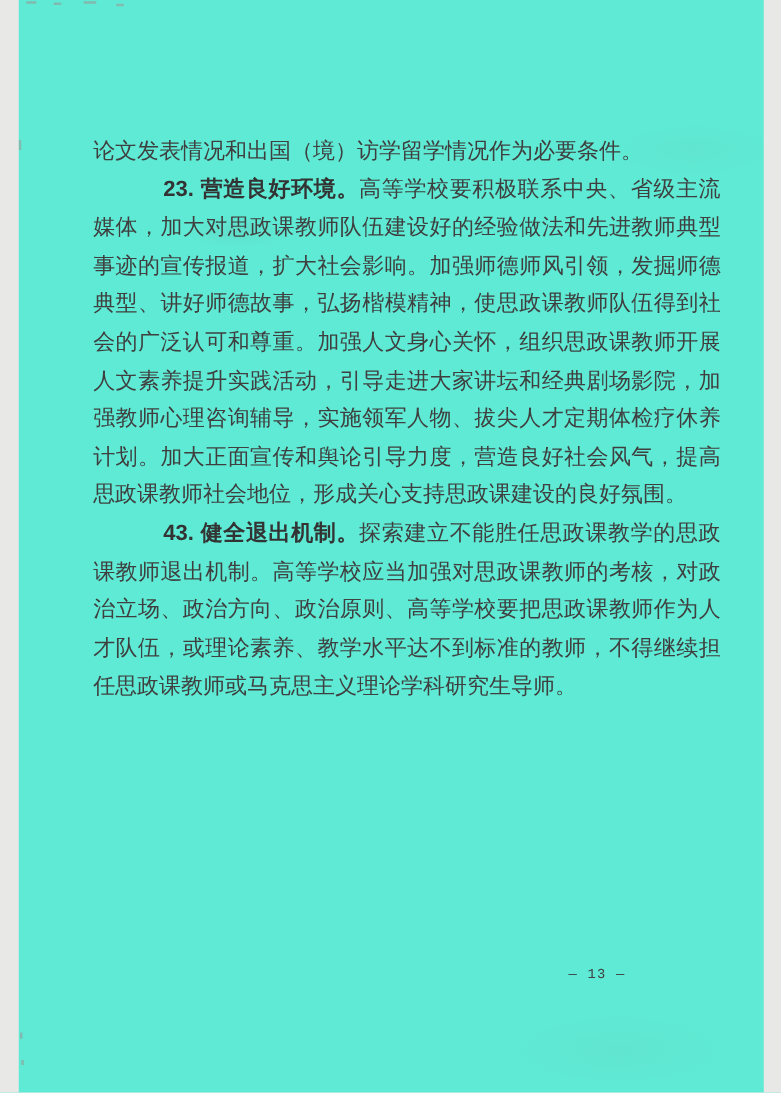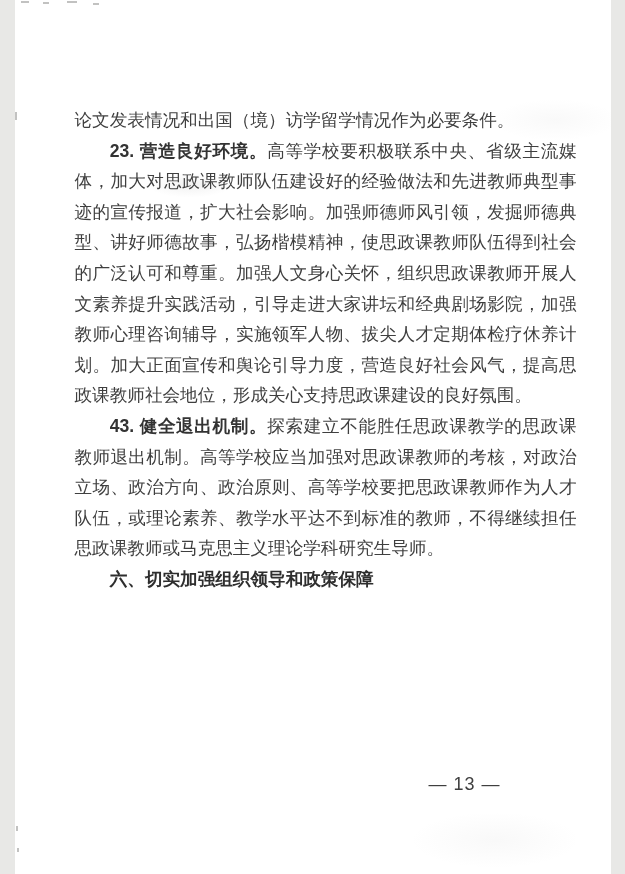--- a/index.html
+++ b/index.html
@@ -5,21 +5,21 @@
   html, body {
     margin: 0;
     padding: 0;
     background: #e8e8e6;
   }
   .page {
     position: relative;
     width: 596px;
     height: 874px;
     margin: 0 auto;
-    background: #ffffff;
+    background: #5eead4;
     overflow: hidden;
     font-family: "Liberation Serif", serif;
   }
   
   .page::before {
     content: "";
     position: absolute;
     inset: 0;
     background:
       radial-gradient(ellipse 60px 18px at 175px 185px, rgba(120,120,120,0.10), rgba(120,120,120,0) 70%),
@@ -42,34 +42,35 @@
     margin: 0;
     padding: 0;
   }
   .para-indent {
     text-indent: 2em;
   }
   .lead {
     font-weight: bold;
     font-family: "Liberation Sans", sans-serif;
     color: #333333;
+    margin-left: 21px;
   }
   .heading {
     font-weight: bold;
     font-family: "Liberation Sans", sans-serif;
     color: #2e2e2e;
   }
   .page-number {
     position: absolute;
     top: 774px;
     right: 110px;
-    font-size: 18px;
+    font-size: 11px;
     color: #3f3f3f;
     letter-spacing: 1px;
-    font-family: Liberation Sans, sans-serif;
+    font-family: Liberation Mono, monospace;
   }
   
   .edge-line {
     position: absolute;
     left: 618px;
     top: 0;
     width: 2px;
     height: 874px;
     background: #b9b9b7;
     opacity: 0.55;
@@ -94,21 +95,20 @@
 <div class="page">
 
   <div class="doc">
 
     <p><span>论文发表情况和出国（境）访学留学情况作为必要条件。</span></p>
 
     <p class="para-indent"><span class="lead">23. 营造良好环境。</span><span>高等学校要积极联系中央、省级主流媒体，加大对思政课教师队伍建设好的经验做法和先进教师典型事迹的宣传报道，扩大社会影响。加强师德师风引领，发掘师德典型、讲好师德故事，弘扬楷模精神，使思政课教师队伍得到社会的广泛认可和尊重。加强人文身心关怀，组织思政课教师开展人文素养提升实践活动，引导走进大家讲坛和经典剧场影院，加强教师心理咨询辅导，实施领军人物、拔尖人才定期体检疗休养计划。加大正面宣传和舆论引导力度，营造良好社会风气，提高思政课教师社会地位，形成关心支持思政课建设的良好氛围。</span></p>
 
     <p class="para-indent"><span class="lead">43. 健全退出机制。</span><span>探索建立不能胜任思政课教学的思政课教师退出机制。高等学校应当加强对思政课教师的考核，对政治立场、政治方向、政治原则、高等学校要把思政课教师作为人才队伍，或理论素养、教学水平达不到标准的教师，不得继续担任思政课教师或马克思主义理论学科研究生导师。</span></p>
 
-    <p class="para-indent heading">六、切实加强组织领导和政策保障</p>
 
 
 
   </div>
 
   <div class="page-number">— 13 —</div>
 
   <div class="edge-line"></div>
   <div class="speck speck-1"></div>
   <div class="speck speck-2"></div>

